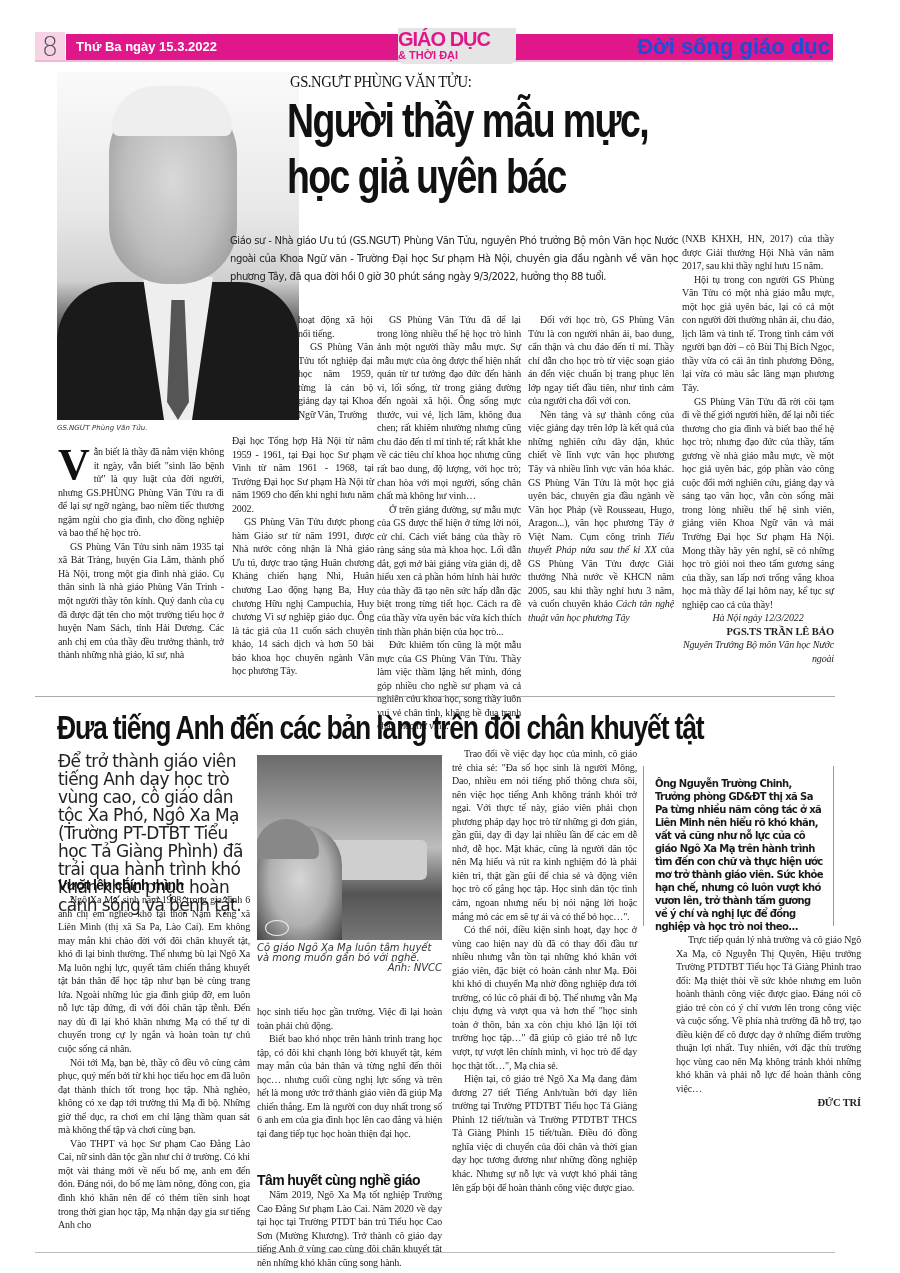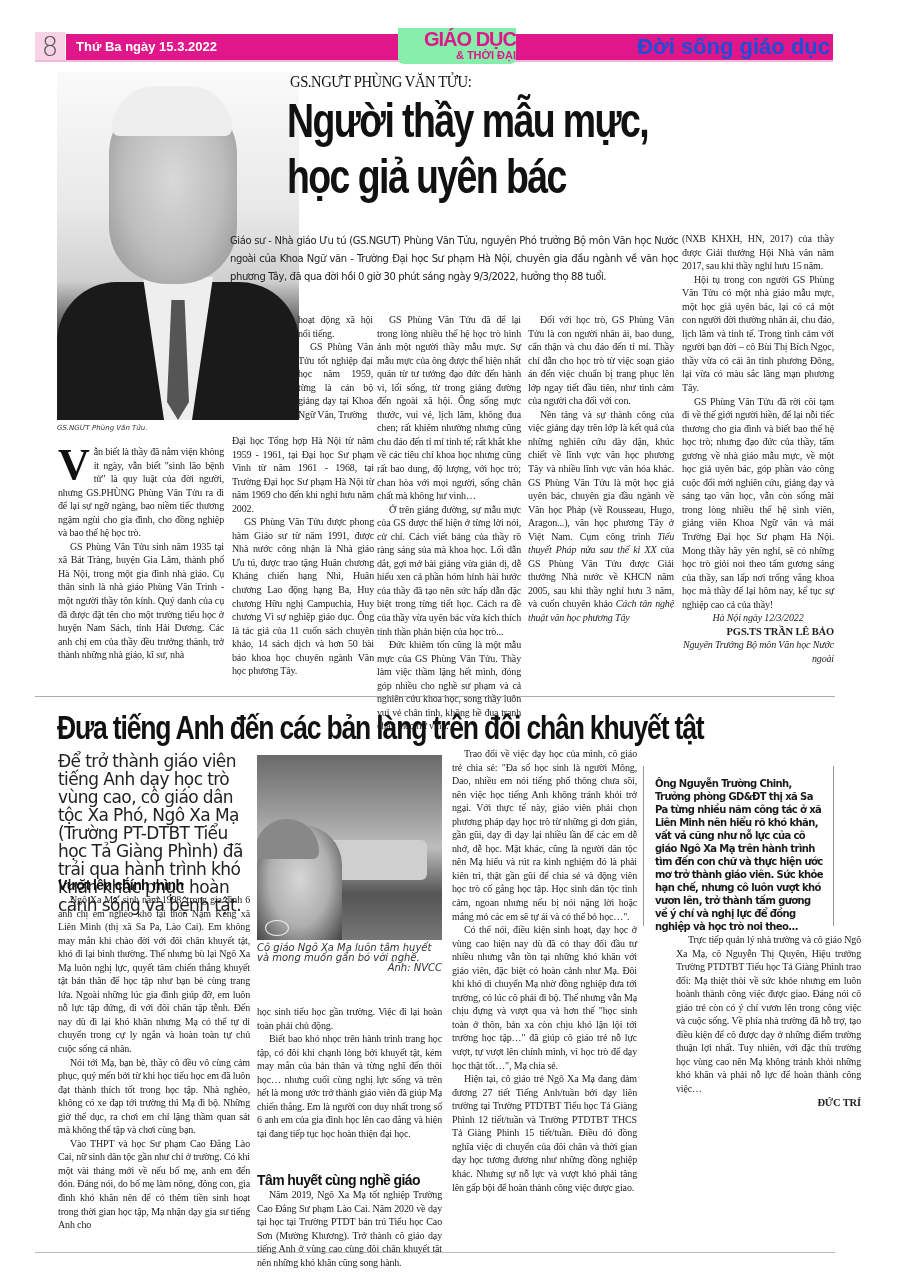--- a/index.html
+++ b/index.html
@@ -1,21 +1,21 @@
 <!DOCTYPE html>
 <html><head>
 <meta charset="utf-8">
 <style>
   html,body{margin:0;padding:0;background:#fff;}
   body{width:900px;height:1273px;position:relative;overflow:hidden;font-family:"Liberation Serif","DejaVu Serif",serif;color:#222;}
   .abs{position:absolute;}
   #pgnum{left:35px;top:32px;width:30px;height:30px;background:#f7d3e5;color:#555;font-family:"DejaVu Sans",sans-serif;font-weight:200;font-size:26px;line-height:30px;text-align:center;}
   #bar{left:66px;top:34px;width:767px;height:26px;background:#e0168b;}
   #date{left:76px;top:34px;color:#fff;font-family:"Liberation Sans",sans-serif;font-weight:bold;font-size:13px;line-height:26px;text-align:right;}
-  #logo{left:398px;top:28px;width:118px;height:36px;background:#86efac;border-radius:0 0 6px 6px;text-align:right;}
+  #logo{left:398px;top:28px;width:118px;height:36px;background:#e5e5e5;border-radius:0 0 6px 6px;text-align:left;}
   #logo .l1{font-family:"Liberation Sans",sans-serif;font-weight:bold;font-size:20px;color:#e0168b;line-height:20px;letter-spacing:-1px;margin-top:1px;}
   #logo .l2{font-family:"Liberation Sans",sans-serif;font-weight:bold;font-size:11px;color:#e0168b;line-height:12px;}
   #section{right:70px;top:34px;color:#1d4ed8;font-family:"Liberation Sans",sans-serif;font-weight:bold;font-size:22px;line-height:26px;}
   .shadow{left:35px;top:60px;width:798px;height:2px;background:#f2b7d4;}
   
   #photo1{left:57px;top:72px;width:242px;height:348px;background:linear-gradient(180deg,#fafafa 0%,#e8e8e8 40%,#d0d0d0 60%,#444 75%,#222 100%);overflow:hidden;}
   #photo1 .face{position:absolute;left:52px;top:22px;width:128px;height:190px;border-radius:60px 60px 58px 58px;background:radial-gradient(ellipse at 50% 45%,#d9d9d9 0%,#bdbdbd 55%,#8f8f8f 100%);}
   #photo1 .hair{position:absolute;left:55px;top:14px;width:120px;height:50px;border-radius:60px 60px 10px 10px;background:#eee;}
   #photo1 .suit{position:absolute;left:0;top:210px;width:242px;height:140px;background:#1a1a1a;border-radius:60px 60px 0 0;}
   #photo1 .shirt{position:absolute;left:86px;top:205px;width:70px;height:143px;background:#eee;clip-path:polygon(0 0,100% 0,70% 100%,30% 100%);}

